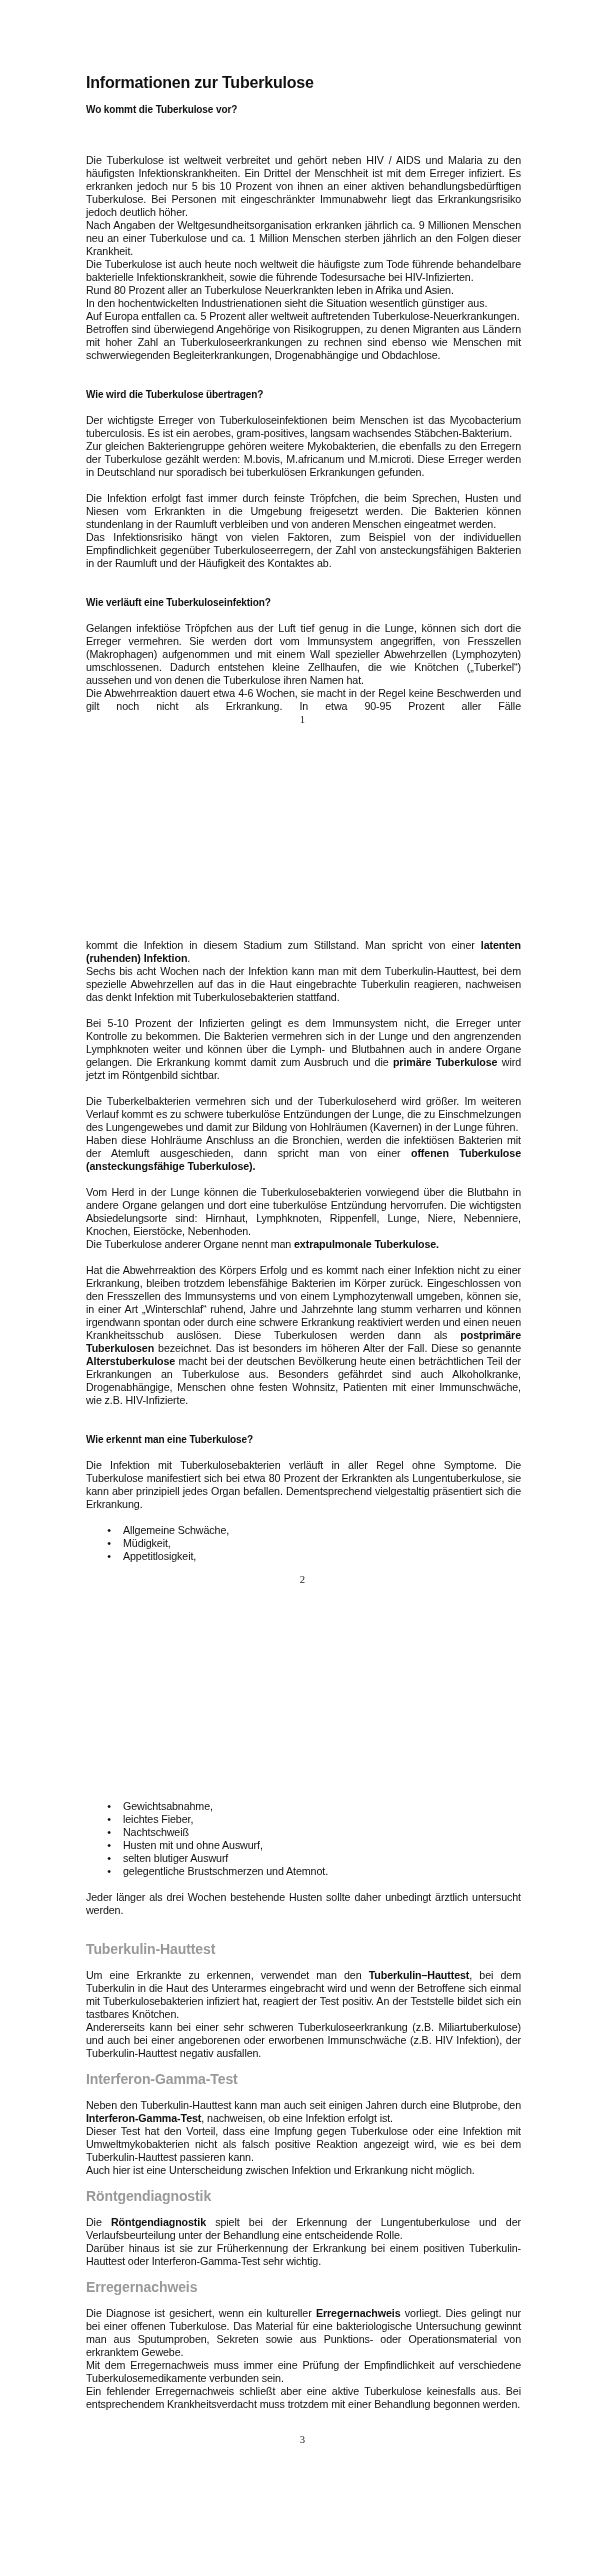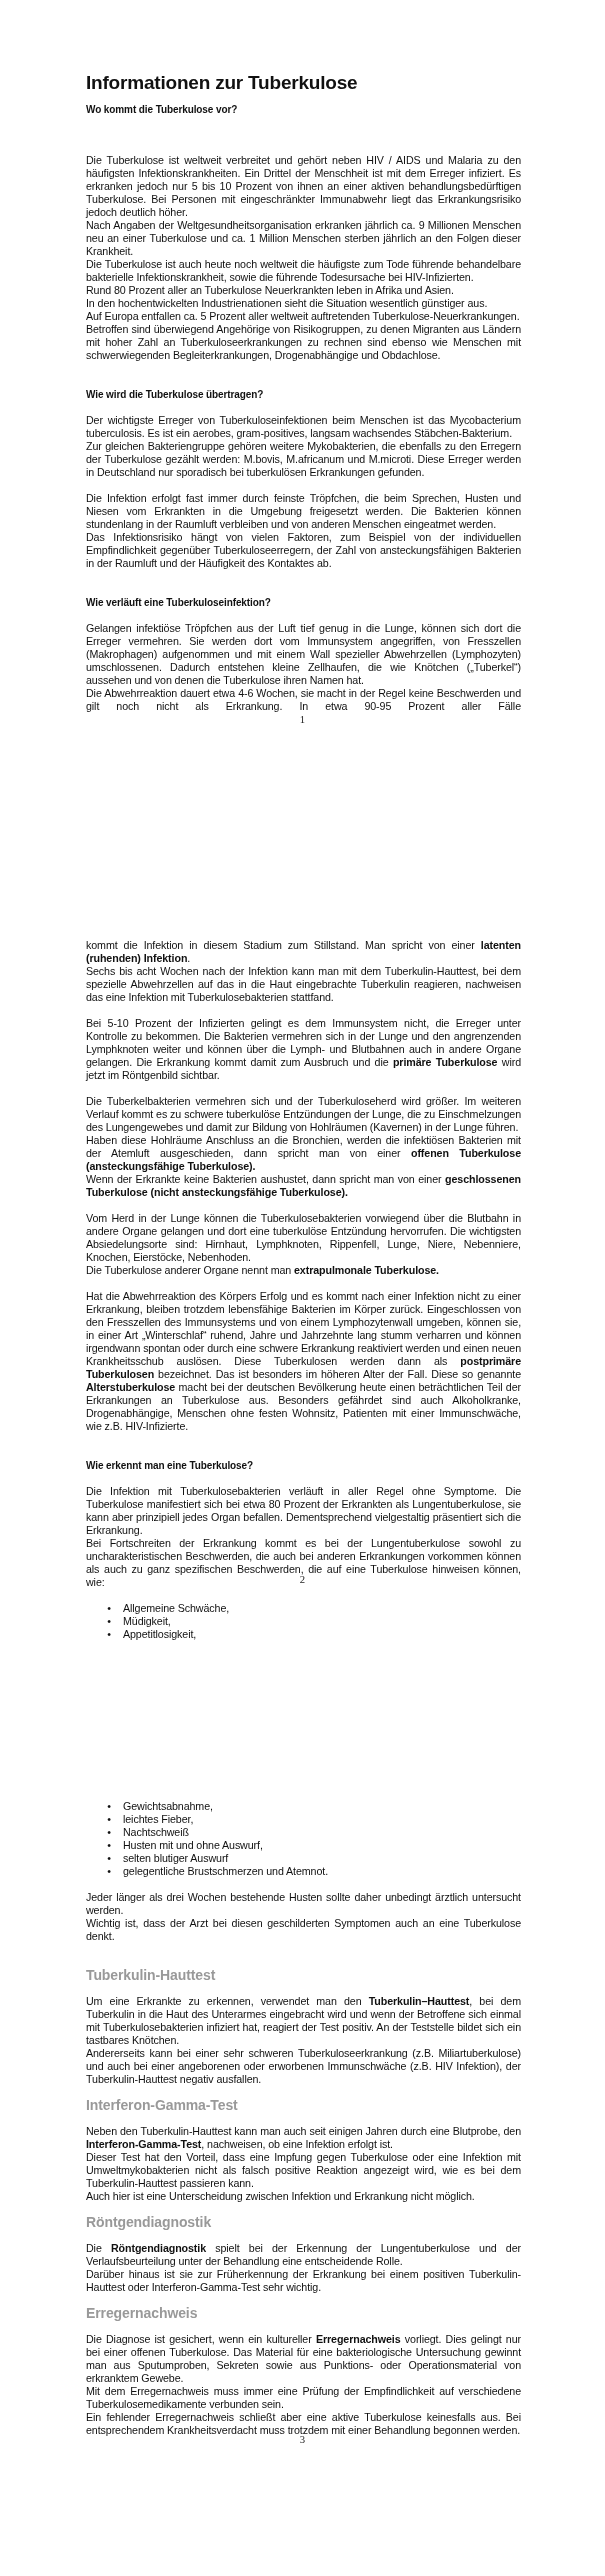--- a/index.html
+++ b/index.html
@@ -17,21 +17,21 @@
   .content {
     width: 435px;
     font-family: "Liberation Sans", sans-serif;
     font-size: 10.7px;
     line-height: 13px;
     color: #111111;
     letter-spacing: -0.1px;
   }
   .doc-title {
     font-family: "Liberation Sans", sans-serif;
-    font-size: 19px;
+    font-size: 16px;
     font-weight: bold;
     line-height: 17px;
     margin: 0 0 12.2px 0;
     letter-spacing: -0.2px;
   }
   .h2 {
     font-size: 10px;
     font-weight: bold;
     margin: 0;
     line-height: 13px;
@@ -108,38 +108,36 @@
     <div class="gap-s"></div>
     <p>Gelangen infektiöse Tröpfchen aus der Luft tief genug in die Lunge, können sich dort die Erreger vermehren. Sie werden dort vom Immunsystem angegriffen, von Fresszellen (Makrophagen) aufgenommen und mit einem Wall spezieller Abwehrzellen (Lymphozyten) umschlossenen. Dadurch entstehen kleine Zellhaufen, die wie Knötchen („Tuberkel“) aussehen und von denen die Tuberkulose ihren Namen hat.</p>
     <p style="text-align-last: justify;">Die Abwehrreaktion dauert etwa 4-6 Wochen, sie macht in der Regel keine Beschwerden und gilt noch nicht als Erkrankung. In etwa 90-95 Prozent aller Fälle</p>
   </div>
   <div class="page-number">1</div>
 </div>
 
 <div class="page" style="padding-top:79px;">
   <div class="content">
     <p><span>kommt die Infektion in diesem Stadium zum Stillstand. Man spricht von einer </span><b>latenten (ruhenden) Infektion</b><span>.</span></p>
-    <p>Sechs bis acht Wochen nach der Infektion kann man mit dem Tuberkulin-Hauttest, bei dem spezielle Abwehrzellen auf das in die Haut eingebrachte Tuberkulin reagieren, nachweisen das eine Infektion mit Tuberkulosebakterien stattfand.</p>
+    <p>Sechs bis acht Wochen nach der Infektion kann man mit dem Tuberkulin-Hauttest, bei dem spezielle Abwehrzellen auf das in die Haut eingebrachte Tuberkulin reagieren, nachweisen das denkt Infektion mit Tuberkulosebakterien stattfand.</p>
     <div class="gap-s"></div>
     <p><span>Bei 5-10 Prozent der Infizierten gelingt es dem Immunsystem nicht, die Erreger unter Kontrolle zu bekommen. Die Bakterien vermehren sich in der Lunge und den angrenzenden Lymphknoten weiter und können über die Lymph- und Blutbahnen auch in andere Organe gelangen. Die Erkrankung kommt damit zum Ausbruch und die </span><b>primäre Tuberkulose</b><span> wird jetzt im Röntgenbild sichtbar.</span></p>
     <div class="gap-s"></div>
     <p>Die Tuberkelbakterien vermehren sich und der Tuberkuloseherd wird größer. Im weiteren Verlauf kommt es zu schwere tuberkulöse Entzündungen der Lunge, die zu Einschmelzungen des Lungengewebes und damit zur Bildung von Hohlräumen (Kavernen) in der Lunge führen.</p>
     <p><span>Haben diese Hohlräume Anschluss an die Bronchien, werden die infektiösen Bakterien mit der Atemluft ausgeschieden, dann spricht man von einer </span><b>offenen Tuberkulose (ansteckungsfähige Tuberkulose).</b></p>
-    <p><span>Wenn der Erkrankte keine Bakterien aushustet, dann spricht man von einer </span><b>geschlossenen Tuberkulose (nicht ansteckungsfähige Tuberkulose).</b></p>
     <div class="gap-s"></div>
     <p>Vom Herd in der Lunge können die Tuberkulosebakterien vorwiegend über die Blutbahn in andere Organe gelangen und dort eine tuberkulöse Entzündung hervorrufen. Die wichtigsten Absiedelungsorte sind: Hirnhaut, Lymphknoten, Rippenfell, Lunge, Niere, Nebenniere, Knochen, Eierstöcke, Nebenhoden.</p>
     <p><span>Die Tuberkulose anderer Organe nennt man </span><b>extrapulmonale Tuberkulose.</b></p>
     <div class="gap-s"></div>
     <p><span>Hat die Abwehrreaktion des Körpers Erfolg und es kommt nach einer Infektion nicht zu einer Erkrankung, bleiben trotzdem lebensfähige Bakterien im Körper zurück. Eingeschlossen von den Fresszellen des Immunsystems und von einem Lymphozytenwall umgeben, können sie, in einer Art „Winterschlaf“ ruhend, Jahre und Jahrzehnte lang stumm verharren und können irgendwann spontan oder durch eine schwere Erkrankung reaktiviert werden und einen neuen Krankheitsschub auslösen. Diese Tuberkulosen werden dann als </span><b>postprimäre Tuberkulosen</b><span> bezeichnet. Das ist besonders im höheren Alter der Fall. Diese so genannte </span><b>Alterstuberkulose</b><span> macht bei der deutschen Bevölkerung heute einen beträchtlichen Teil der Erkrankungen an Tuberkulose aus. Besonders gefährdet sind auch Alkoholkranke, Drogenabhängige, Menschen ohne festen Wohnsitz, Patienten mit einer Immunschwäche, wie z.B. HIV-Infizierte.</span></p>
 
     <div class="gap-m"></div>
     <div class="h2">Wie erkennt man eine Tuberkulose?</div>
     <div class="gap-s"></div>
     <p>Die Infektion mit Tuberkulosebakterien verläuft in aller Regel ohne Symptome. Die Tuberkulose manifestiert sich bei etwa 80 Prozent der Erkrankten als Lungentuberkulose, sie kann aber prinzipiell jedes Organ befallen. Dementsprechend vielgestaltig präsentiert sich die Erkrankung.</p>
-    <p>Bei Fortschreiten der Erkrankung kommt es bei der Lungentuberkulose sowohl zu uncharakteristischen Beschwerden, die auch bei anderen Erkrankungen vorkommen können als auch zu ganz spezifischen Beschwerden, die auf eine Tuberkulose hinweisen können, wie:</p>
     <div class="gap-s"></div>
     <ul class="bullets">
       <li><span class="dot">•</span><span>Allgemeine Schwäche,</span></li>
       <li><span class="dot">•</span><span>Müdigkeit,</span></li>
       <li><span class="dot">•</span><span>Appetitlosigkeit,</span></li>
     </ul>
   </div>
   <div class="page-number">2</div>
 </div>
 
@@ -148,21 +146,20 @@
     <ul class="bullets">
       <li><span class="dot">•</span><span>Gewichtsabnahme,</span></li>
       <li><span class="dot">•</span><span>leichtes Fieber,</span></li>
       <li><span class="dot">•</span><span>Nachtschweiß</span></li>
       <li><span class="dot">•</span><span>Husten mit und ohne Auswurf,</span></li>
       <li><span class="dot">•</span><span>selten blutiger Auswurf</span></li>
       <li><span class="dot">•</span><span>gelegentliche Brustschmerzen und Atemnot.</span></li>
     </ul>
     <div class="gap-s"></div>
     <p>Jeder länger als drei Wochen bestehende Husten sollte daher unbedingt ärztlich untersucht werden.</p>
-    <p>Wichtig ist, dass der Arzt bei diesen geschilderten Symptomen auch an eine Tuberkulose denkt.</p>
 
     <div class="gap-m"></div>
     <div class="h3">Tuberkulin-Hauttest</div>
     <div class="gap-s"></div>
     <p><span>Um eine Erkrankte zu erkennen, verwendet man den </span><b>Tuberkulin–Hauttest</b><span>, bei dem Tuberkulin in die Haut des Unterarmes eingebracht wird und wenn der Betroffene sich einmal mit Tuberkulosebakterien infiziert hat, reagiert der Test positiv. An der Teststelle bildet sich ein tastbares Knötchen.</span></p>
     <p>Andererseits kann bei einer sehr schweren Tuberkuloseerkrankung (z.B. Miliartuberkulose) und auch bei einer angeborenen oder erworbenen Immunschwäche (z.B. HIV Infektion), der Tuberkulin-Hauttest negativ ausfallen.</p>
 
     <div class="gap-s"></div>
     <div class="h3">Interferon-Gamma-Test</div>
     <div class="gap-s"></div>

